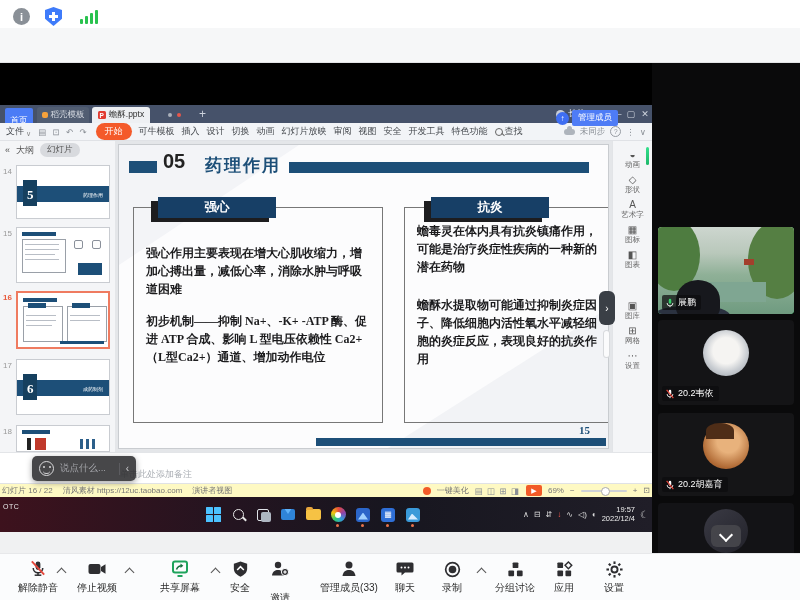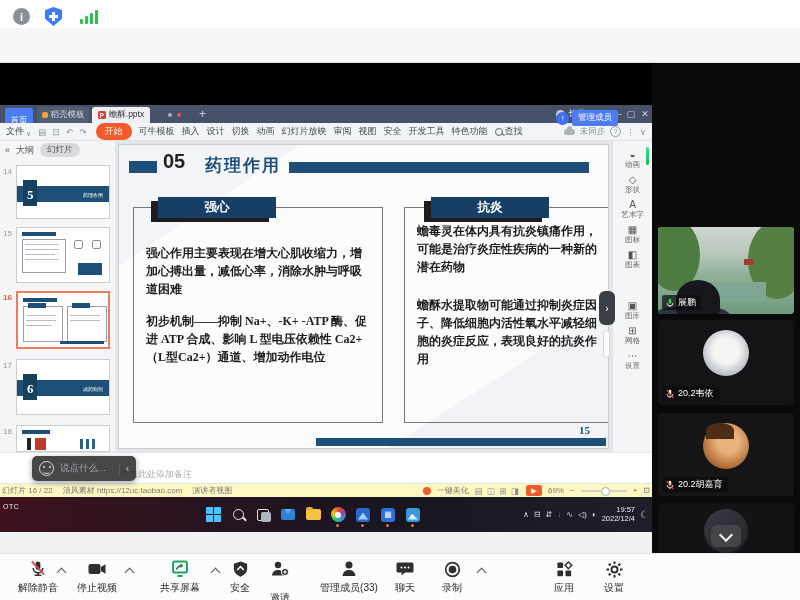--- a/index.html
+++ b/index.html
@@ -690,20 +690,30 @@
       <span class="ico">
         <svg width="19" height="19" viewBox="0 0 20 20">
           <circle cx="10" cy="10" r="7.2" fill="none" stroke="#2e2e31" stroke-width="1.8"></circle>
           <circle cx="10" cy="10" r="4" fill="#2e2e31"></circle>
         </svg>
       </span>
       <span class="lab">录制</span>
     </div>
     <span class="chev abs" style="left:478px;"></span>
 
+    <div class="ctrl" style="left:488px;width:54px;">
+      <span class="ico">
+        <svg width="19" height="19" viewBox="0 0 20 20">
+          <rect x="7" y="2.5" width="6" height="6" rx="1" fill="#2e2e31"></rect>
+          <rect x="2.5" y="11" width="6" height="6" rx="1" fill="#2e2e31"></rect>
+          <rect x="11.5" y="11" width="6" height="6" rx="1" fill="#2e2e31"></rect>
+        </svg>
+      </span>
+      <span class="lab">分组讨论</span>
+    </div>
 
     <div class="ctrl" style="left:546px;width:36px;">
       <span class="ico">
         <svg width="19" height="19" viewBox="0 0 20 20">
           <rect x="2.5" y="2.5" width="6" height="6" rx="1" fill="#2e2e31"></rect>
           <rect x="2.5" y="11" width="6" height="6" rx="1" fill="#2e2e31"></rect>
           <rect x="11" y="11" width="6" height="6" rx="1" fill="#2e2e31"></rect>
           <rect x="11.6" y="3.1" width="5" height="5" transform="rotate(45 14.1 5.6)" fill="none" stroke="#2e2e31" stroke-width="1.5"></rect>
         </svg>
       </span>

